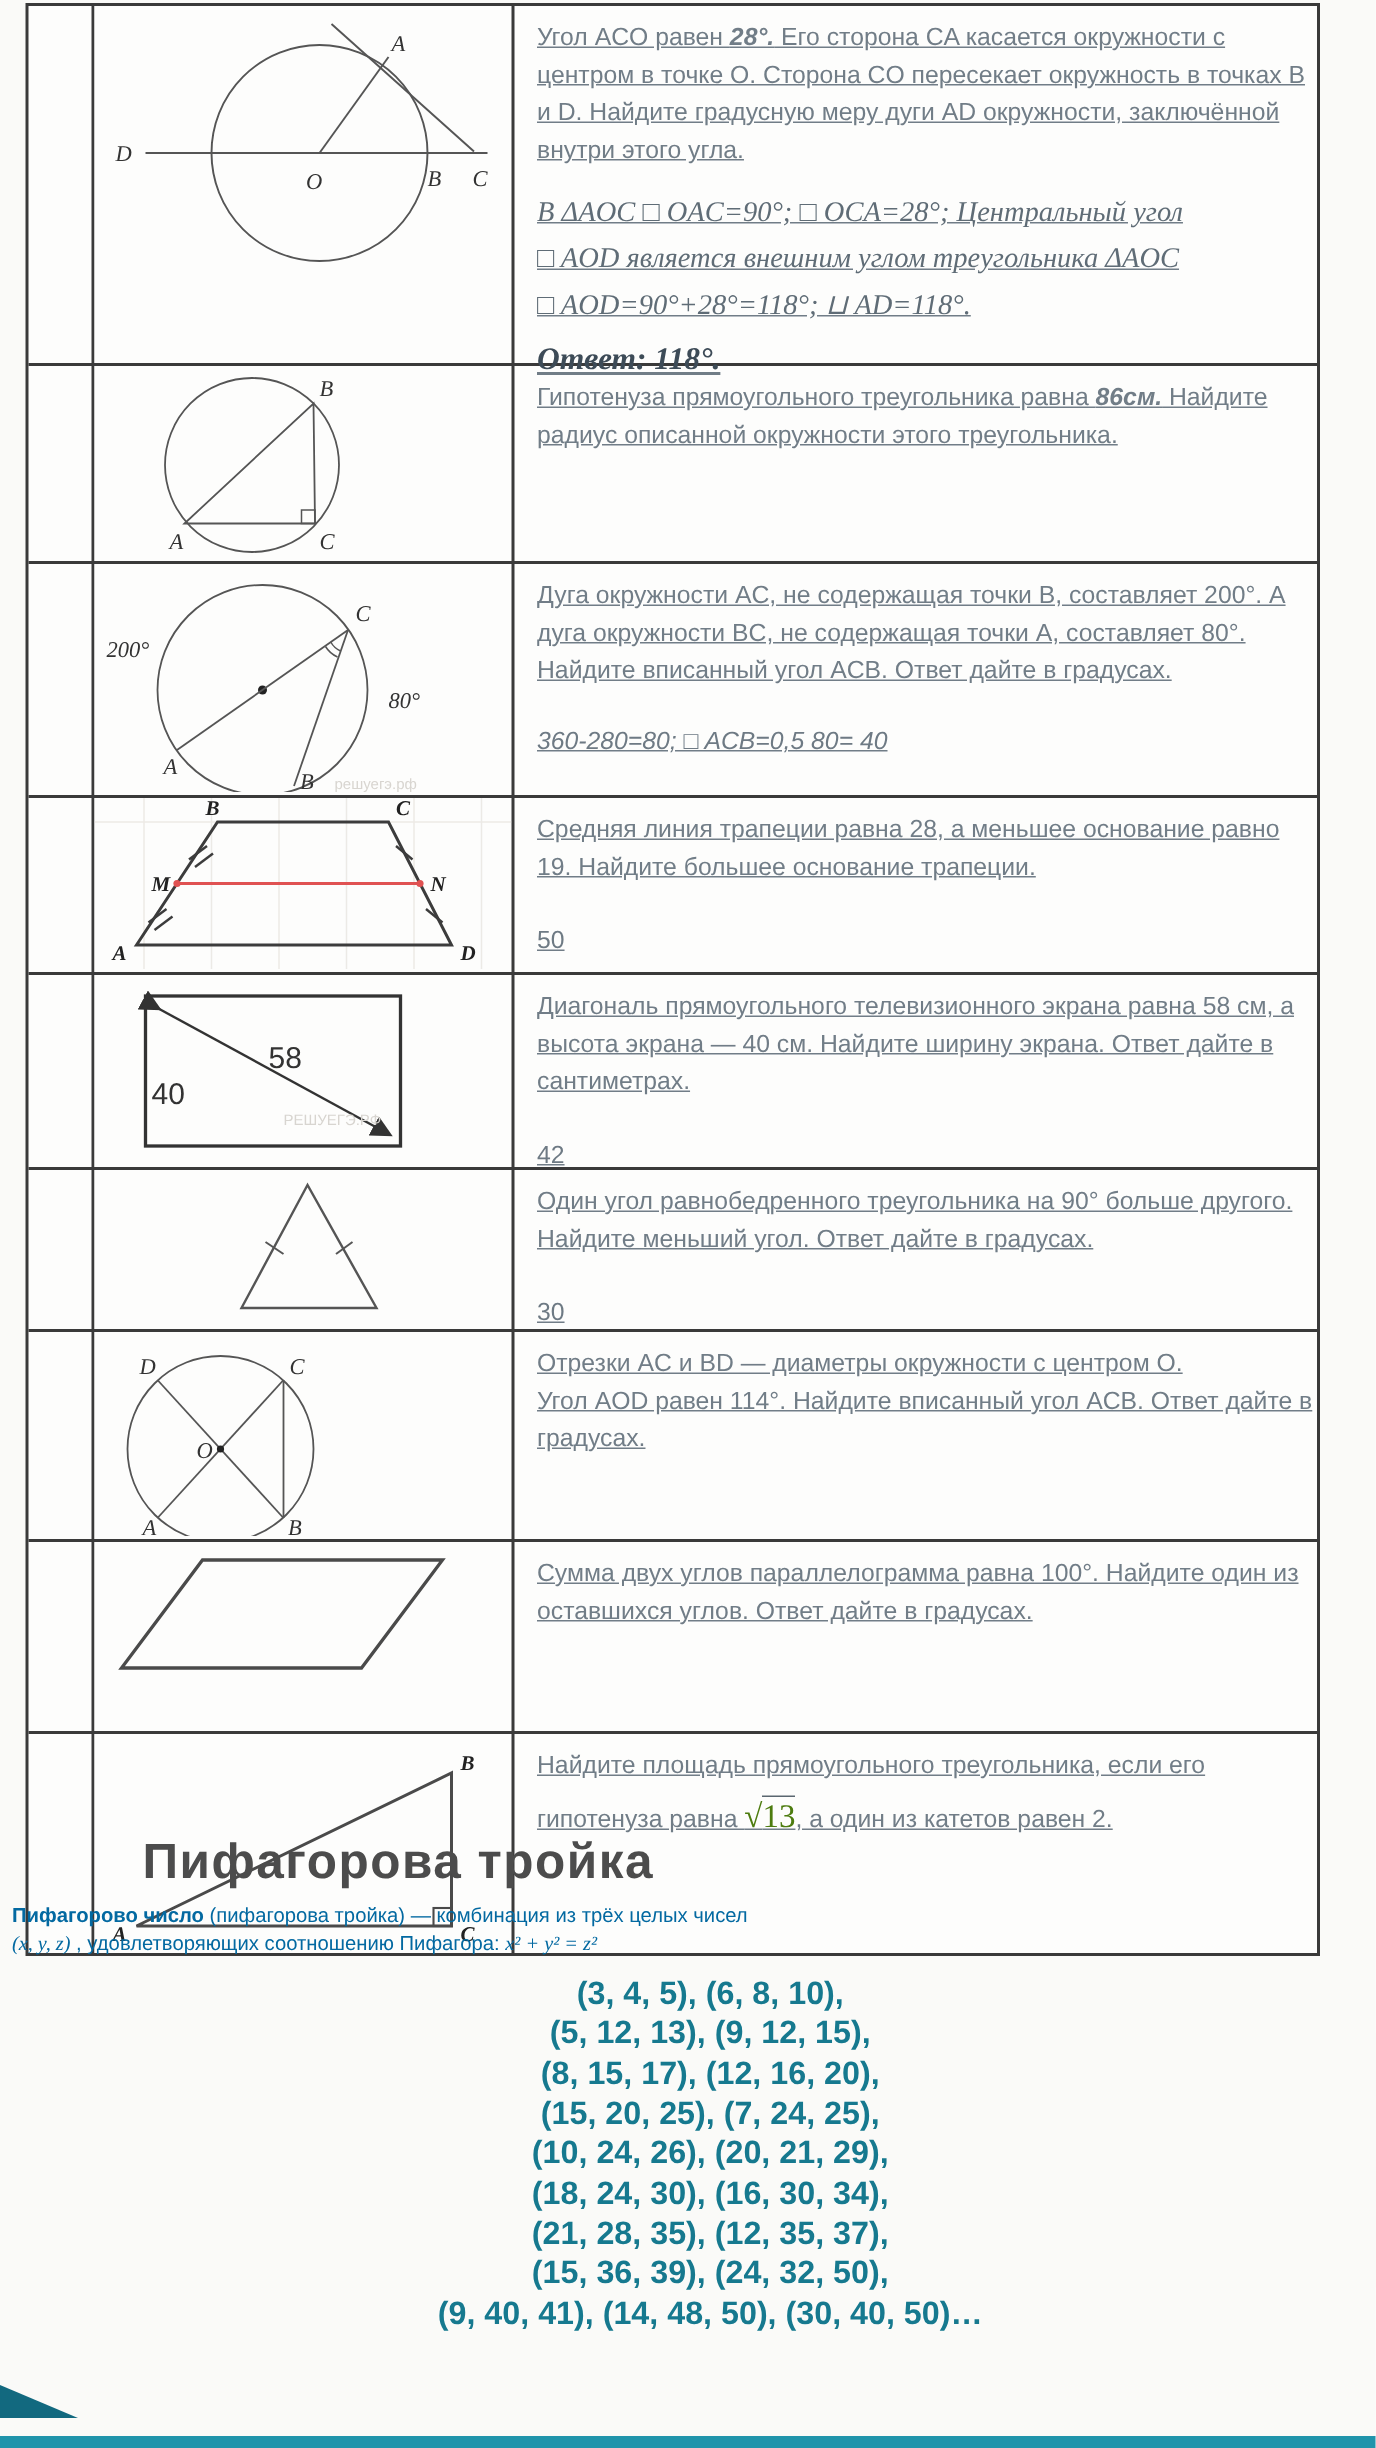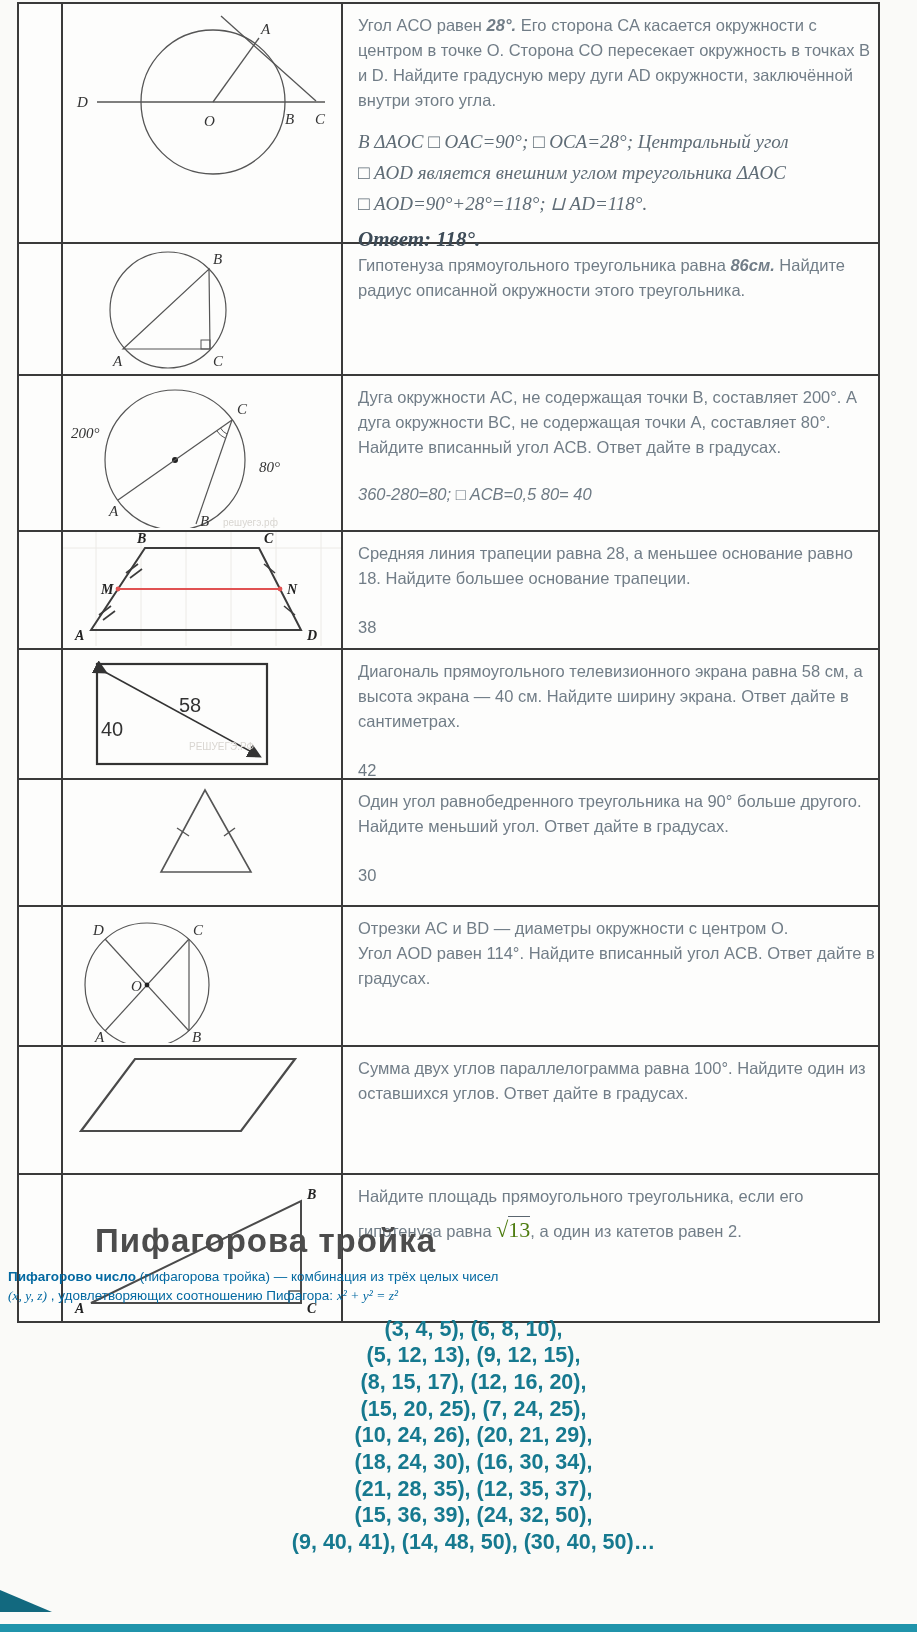--- a/index.html
+++ b/index.html
@@ -8,21 +8,21 @@
     background:#fafaf8;font-family:"Liberation Sans",sans-serif;
   }
   
   .tbl{position:absolute;left:17px;top:2px;width:863px;
        border:2px solid #3a3a3a;background:#fdfdfc;box-sizing:border-box;}
   .row{display:flex;border-bottom:2px solid #3a3a3a;box-sizing:border-box;}
   .row:last-child{border-bottom:none;}
   .c-num{width:44px;flex:none;border-right:2px solid #3a3a3a;box-sizing:border-box;}
   .c-fig{width:280px;flex:none;border-right:2px solid #3a3a3a;box-sizing:border-box;
          position:relative;overflow:hidden;background:#fdfdfc;}
-  .c-txt{flex:1;padding:9px 0 0 15px;color:#717d87;font-size:16.5px;line-height:1.52;}
+  .c-txt{flex:1;padding:9px 0 0 15px;color:#717d87;font-size:16.5px;line-height:1.52;text-decoration:underline;}
   .b{font-weight:bold;font-style:italic;}
   .sol-serif{font-family:"Liberation Serif",serif;font-style:italic;
              font-size:19px;line-height:1.62;color:#5f6c76;margin-top:14px;}
   .answer-serif{font-family:"Liberation Serif",serif;font-style:italic;font-weight:bold;
                 font-size:21px;color:#3d4b57;margin-top:4px;}
   .sol-sans{margin-top:22px;font-style:italic;color:#6e7a84;}
   .num-answer{margin-top:24px;color:#6e7a84;}
   .fig-label{font-family:"Liberation Serif",serif;font-style:italic;font-size:15px;fill:#333;}
   .fig-label-b{font-family:"Liberation Serif",serif;font-style:italic;font-weight:bold;
                font-size:14px;fill:#222;}
@@ -137,22 +137,22 @@
         </g>
         <text class="fig-label-b" x="74" y="11">B</text>
         <text class="fig-label-b" x="201" y="11">C</text>
         <text class="fig-label-b" x="38" y="62">M</text>
         <text class="fig-label-b" x="224" y="62">N</text>
         <text class="fig-label-b" x="12" y="108">A</text>
         <text class="fig-label-b" x="244" y="108">D</text>
       </svg>
     </div>
     <div class="c-txt">
-      <div>Средняя линия трапеции равна 28, а меньшее основание равно 18. Найдите большее основание трапеции.</div>
-      <div class="num-answer">38</div>
+      <div>Средняя линия трапеции равна 28, а меньшее основание равно 19. Найдите большее основание трапеции.</div>
+      <div class="num-answer">50</div>
     </div>
   </div>
 
   <div class="row" style="height:130px">
     <div class="c-num"></div>
     <div class="c-fig">
       <svg width="278" height="126" viewBox="0 0 278 126">
         <defs>
           <marker id="ah" markerWidth="9" markerHeight="9" refX="7" refY="4.5" orient="auto">
             <path d="M0,0 L9,4.5 L0,9 z" fill="#333"></path>
@@ -164,21 +164,21 @@
         <text x="116" y="62" font-size="20" fill="#333">58</text>
         <text class="wm" x="126" y="100">РЕШУЕГЭ.РФ</text>
       </svg>
     </div>
     <div class="c-txt">
       <div>Диагональ прямоугольного телевизионного экрана равна 58 см, а высота экрана — 40 см. Найдите ширину экрана. Ответ дайте в сантиметрах.</div>
       <div class="num-answer">42</div>
     </div>
   </div>
 
-  <div class="row" style="height:127px">
+  <div class="row" style="height:108px">
     <div class="c-num"></div>
     <div class="c-fig">
       <svg width="278" height="104" viewBox="0 0 278 104">
         <polygon points="142,10 98,92 188,92" fill="none" stroke="#555" stroke-width="1.6"></polygon>
         <line x1="114" y1="48" x2="126" y2="56" stroke="#555" stroke-width="1.4"></line>
         <line x1="161" y1="56" x2="172" y2="48" stroke="#555" stroke-width="1.4"></line>
       </svg>
     </div>
     <div class="c-txt">
       <div>Один угол равнобедренного треугольника на 90° больше другого. Найдите меньший угол. Ответ дайте в градусах.</div>

